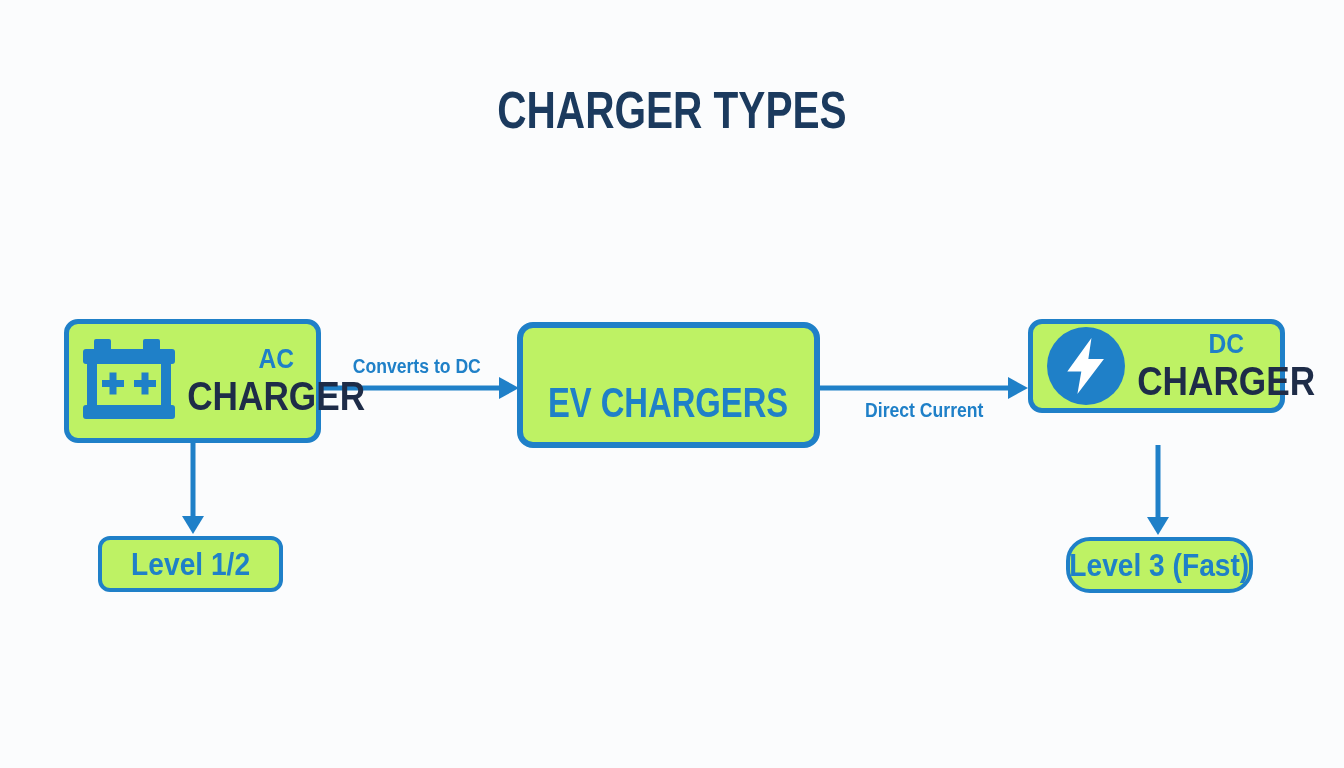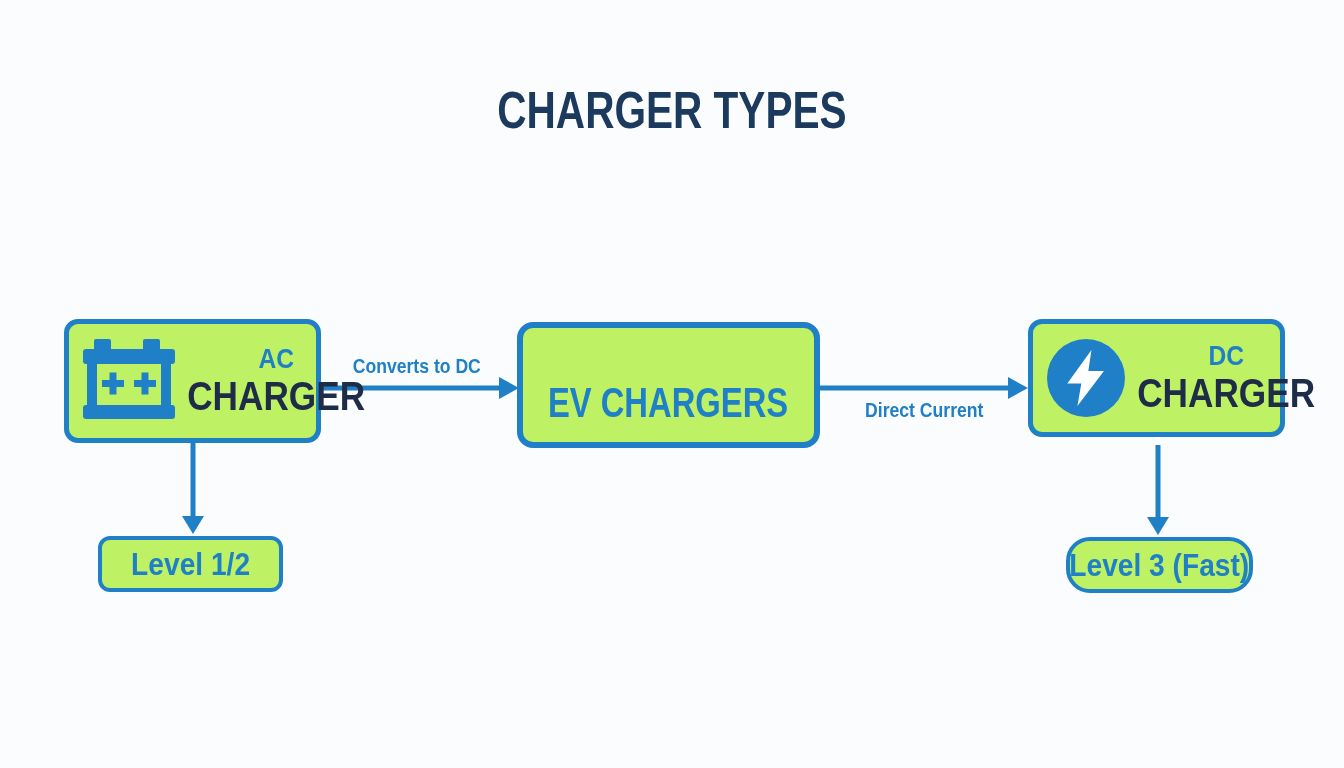--- a/index.html
+++ b/index.html
@@ -39,21 +39,21 @@
     position: absolute;
     background: #bef264;
     border: 5px solid var(--blue);
     border-radius: 14px;
     display: flex;
     align-items: center;
     justify-content: center;
   }
   .node-ac    { left: 64px;  top: 319px; width: 257px; height: 124px; }
   .node-ev    { left: 517px; top: 322px; width: 303px; height: 126px; border-width: 6px; border-radius: 16px; }
-  .node-dc    { left: 1028px; top: 319px; width: 257px; height: 118px; }
+  .node-dc    { left: 1028px; top: 319px; width: 257px; height: 94px; }
   .node-lv12  { left: 98px;  top: 536px; width: 185px; height: 56px; border-width: 4px; border-radius: 12px; }
   .node-lv3   { left: 1066px; top: 537px; width: 187px; height: 56px; border-width: 4px; border-radius: 24px; }
 
   .node-inner-row {
     display: flex;
     align-items: center;
     width: 100%;
     height: 100%;
   }
   .icon-wrap {

